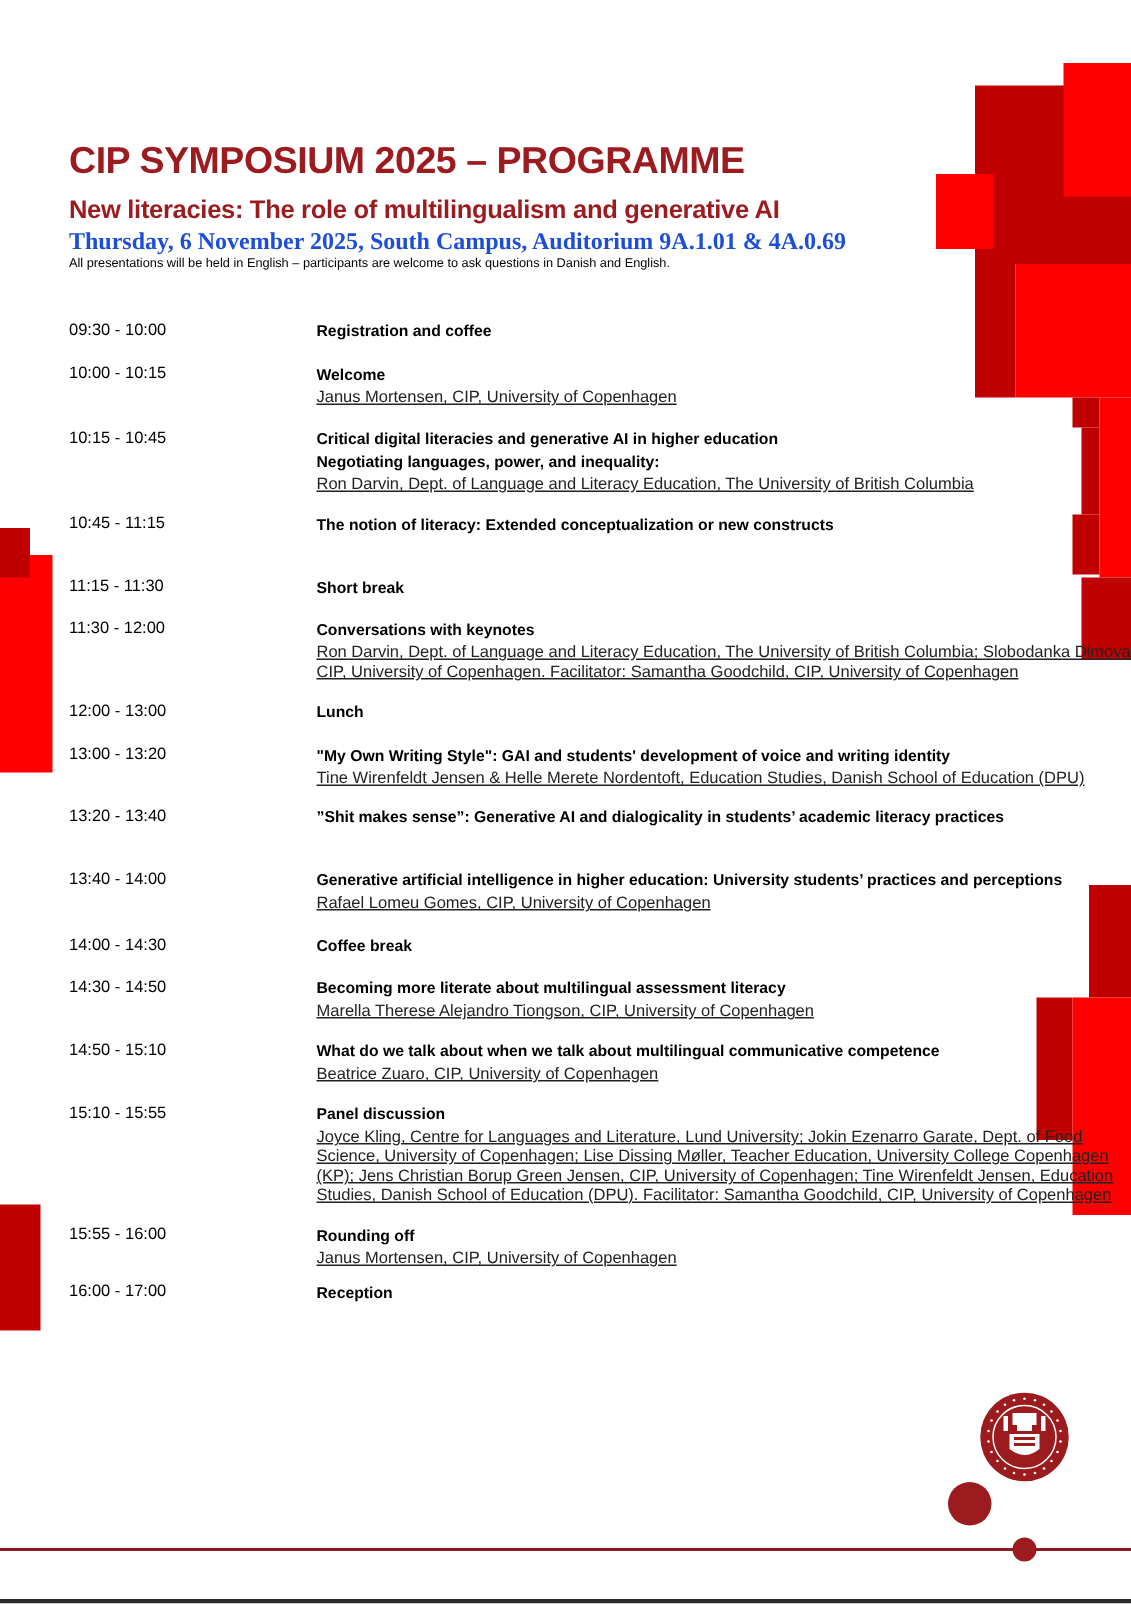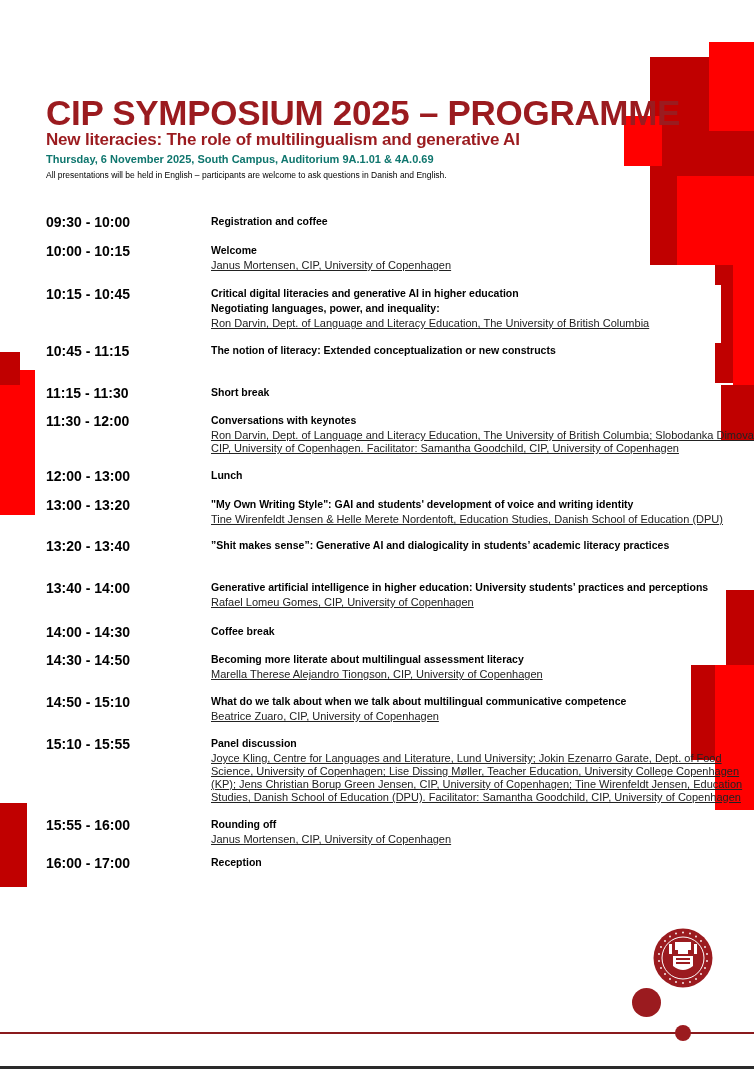--- a/index.html
+++ b/index.html
@@ -1,25 +1,25 @@
 <!DOCTYPE html>
 <html><head>
 <meta charset="utf-8">
 <style>
   html,body{margin:0;padding:0;}
   body{width:754px;height:1069px;position:relative;overflow:hidden;background:#fff;font-family:"Liberation Sans",sans-serif;}
   .shape{position:absolute;}
   .dk{background:#c00000;}
   .br{background:#ff0000;}
-  .title{position:absolute;left:46px;top:93px;font-size:35px;font-weight:bold;color:#9b1b1f;letter-spacing:-0.3px;white-space:nowrap;}
+  .title{position:absolute;left:46px;top:93px;font-size:25px;font-weight:bold;color:#9b1b1f;letter-spacing:-0.3px;white-space:nowrap;}
   .subtitle{position:absolute;left:46px;top:130px;font-size:17px;font-weight:bold;color:#9b1b1f;white-space:nowrap;letter-spacing:-0.2px;}
-  .dateline{position:absolute;left:46px;top:153px;font-size:11px;font-weight:bold;color:#0f766e;white-space:nowrap;}
+  .dateline{position:absolute;left:46px;top:153px;font-size:16px;font-weight:bold;color:#1d4ed8;white-space:nowrap;font-family:Liberation Serif, serif;}
   .note{position:absolute;left:46px;top:170px;font-size:8.5px;color:#000;white-space:nowrap;}
   .row{position:absolute;left:46px;width:670px;}
-  .time{position:absolute;left:0;top:0;font-size:14px;font-weight:bold;color:#000;white-space:nowrap;text-align:center;}
+  .time{position:absolute;left:0;top:0;font-size:11px;font-weight:normal;color:#000;white-space:nowrap;text-align:center;}
   .content{position:absolute;left:117px;top:0;width:560px;margin-left:48px;}
   .ttl{font-size:10.5px;font-weight:bold;color:#000;line-height:15px;white-space:nowrap;}
   .spk{font-size:11px;color:#222;line-height:13px;margin-top:1px;text-decoration:underline;}
   .hr{position:absolute;left:0;top:1032px;width:754px;height:2px;background:#8a1a1d;}
   .footer{position:absolute;left:0;top:1066px;width:754px;height:3px;background:#2a2a2a;}
   .dot{position:absolute;border-radius:50%;background:#9b1b1f;}
 </style>
 </head>
 <body>
 

